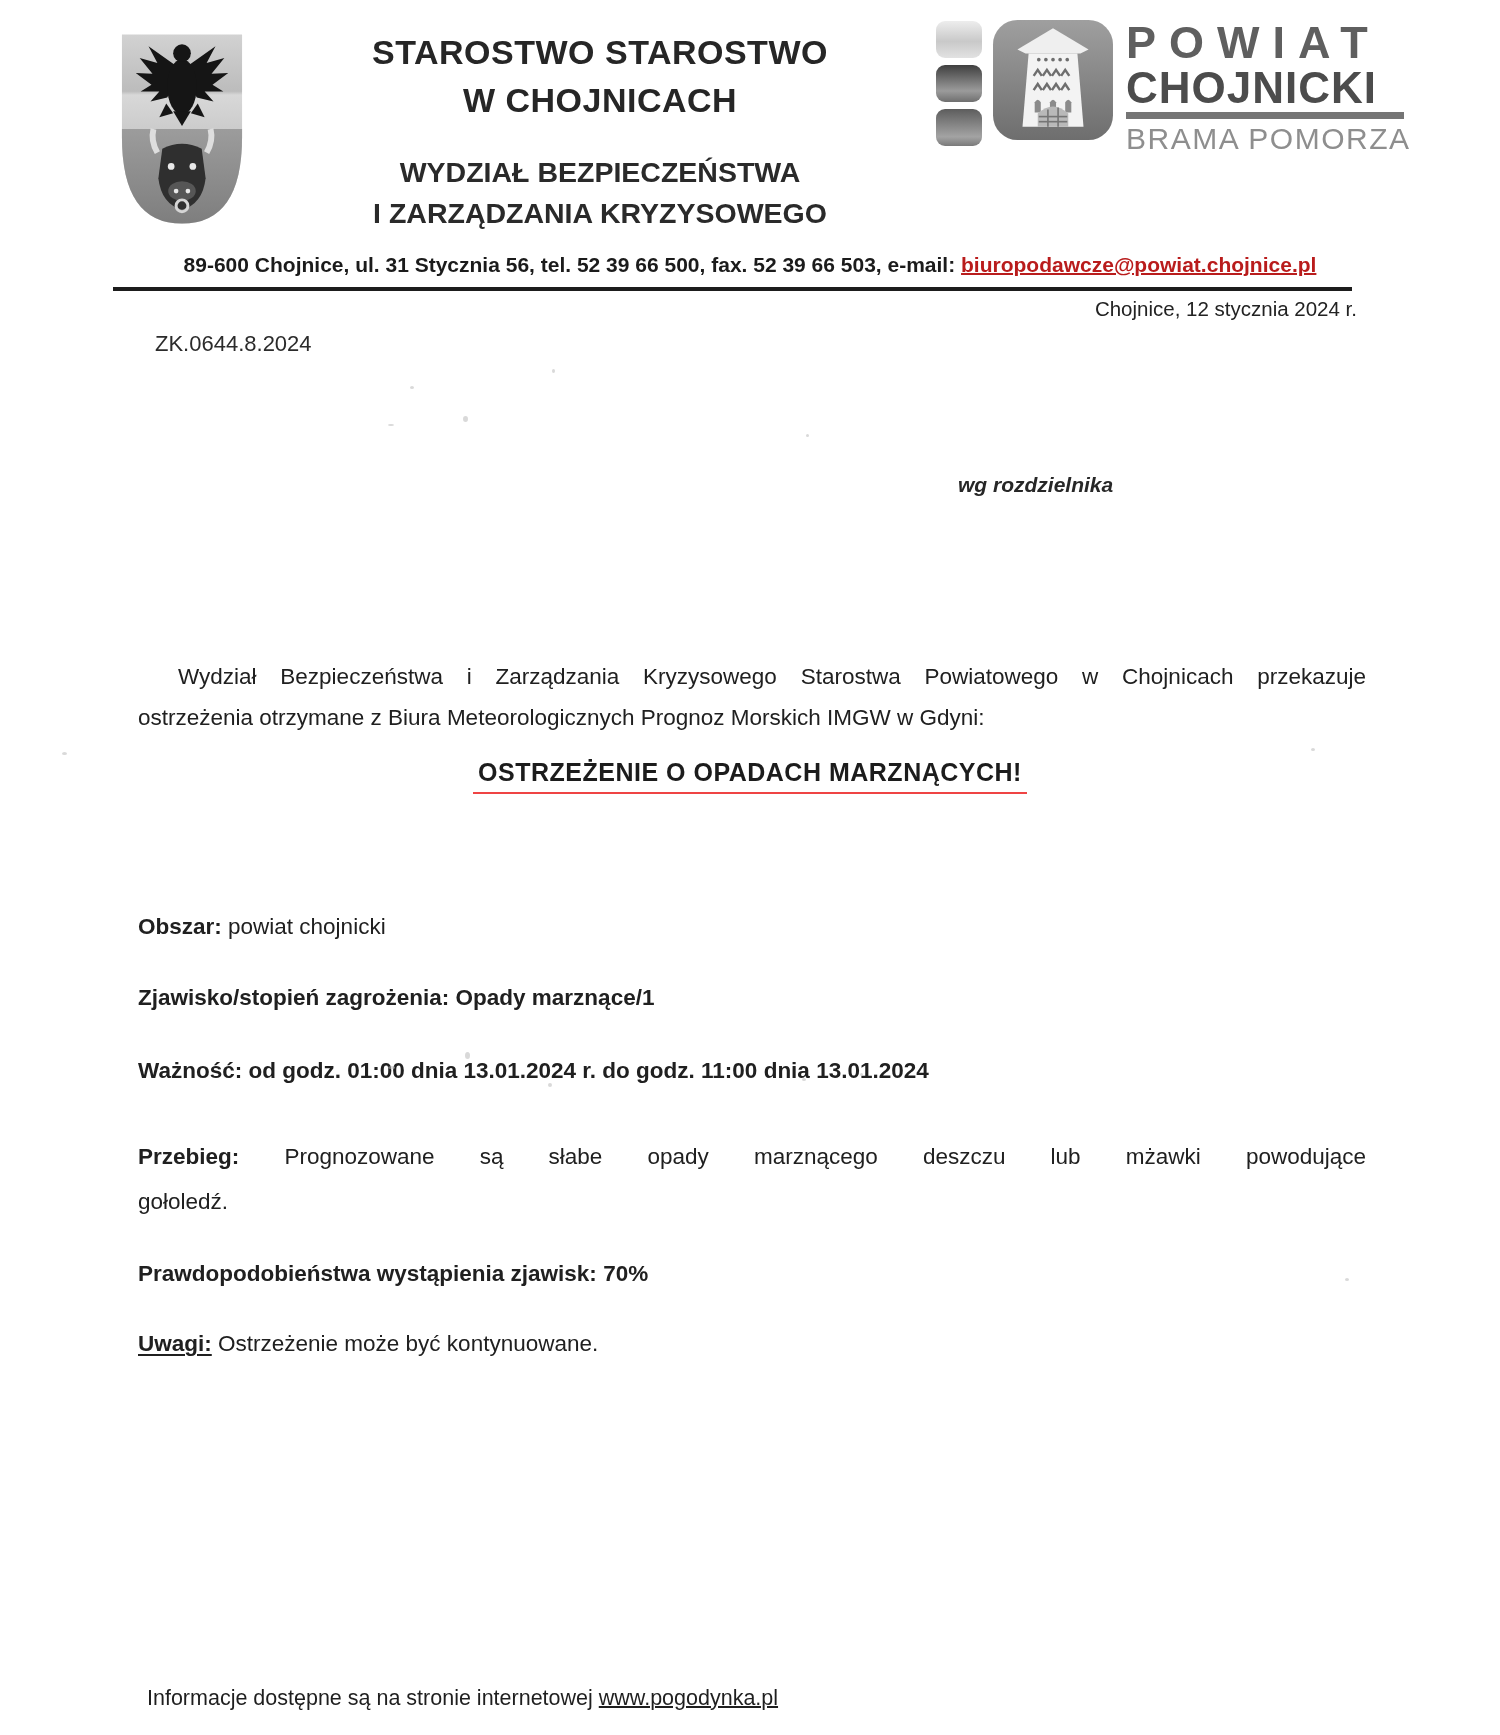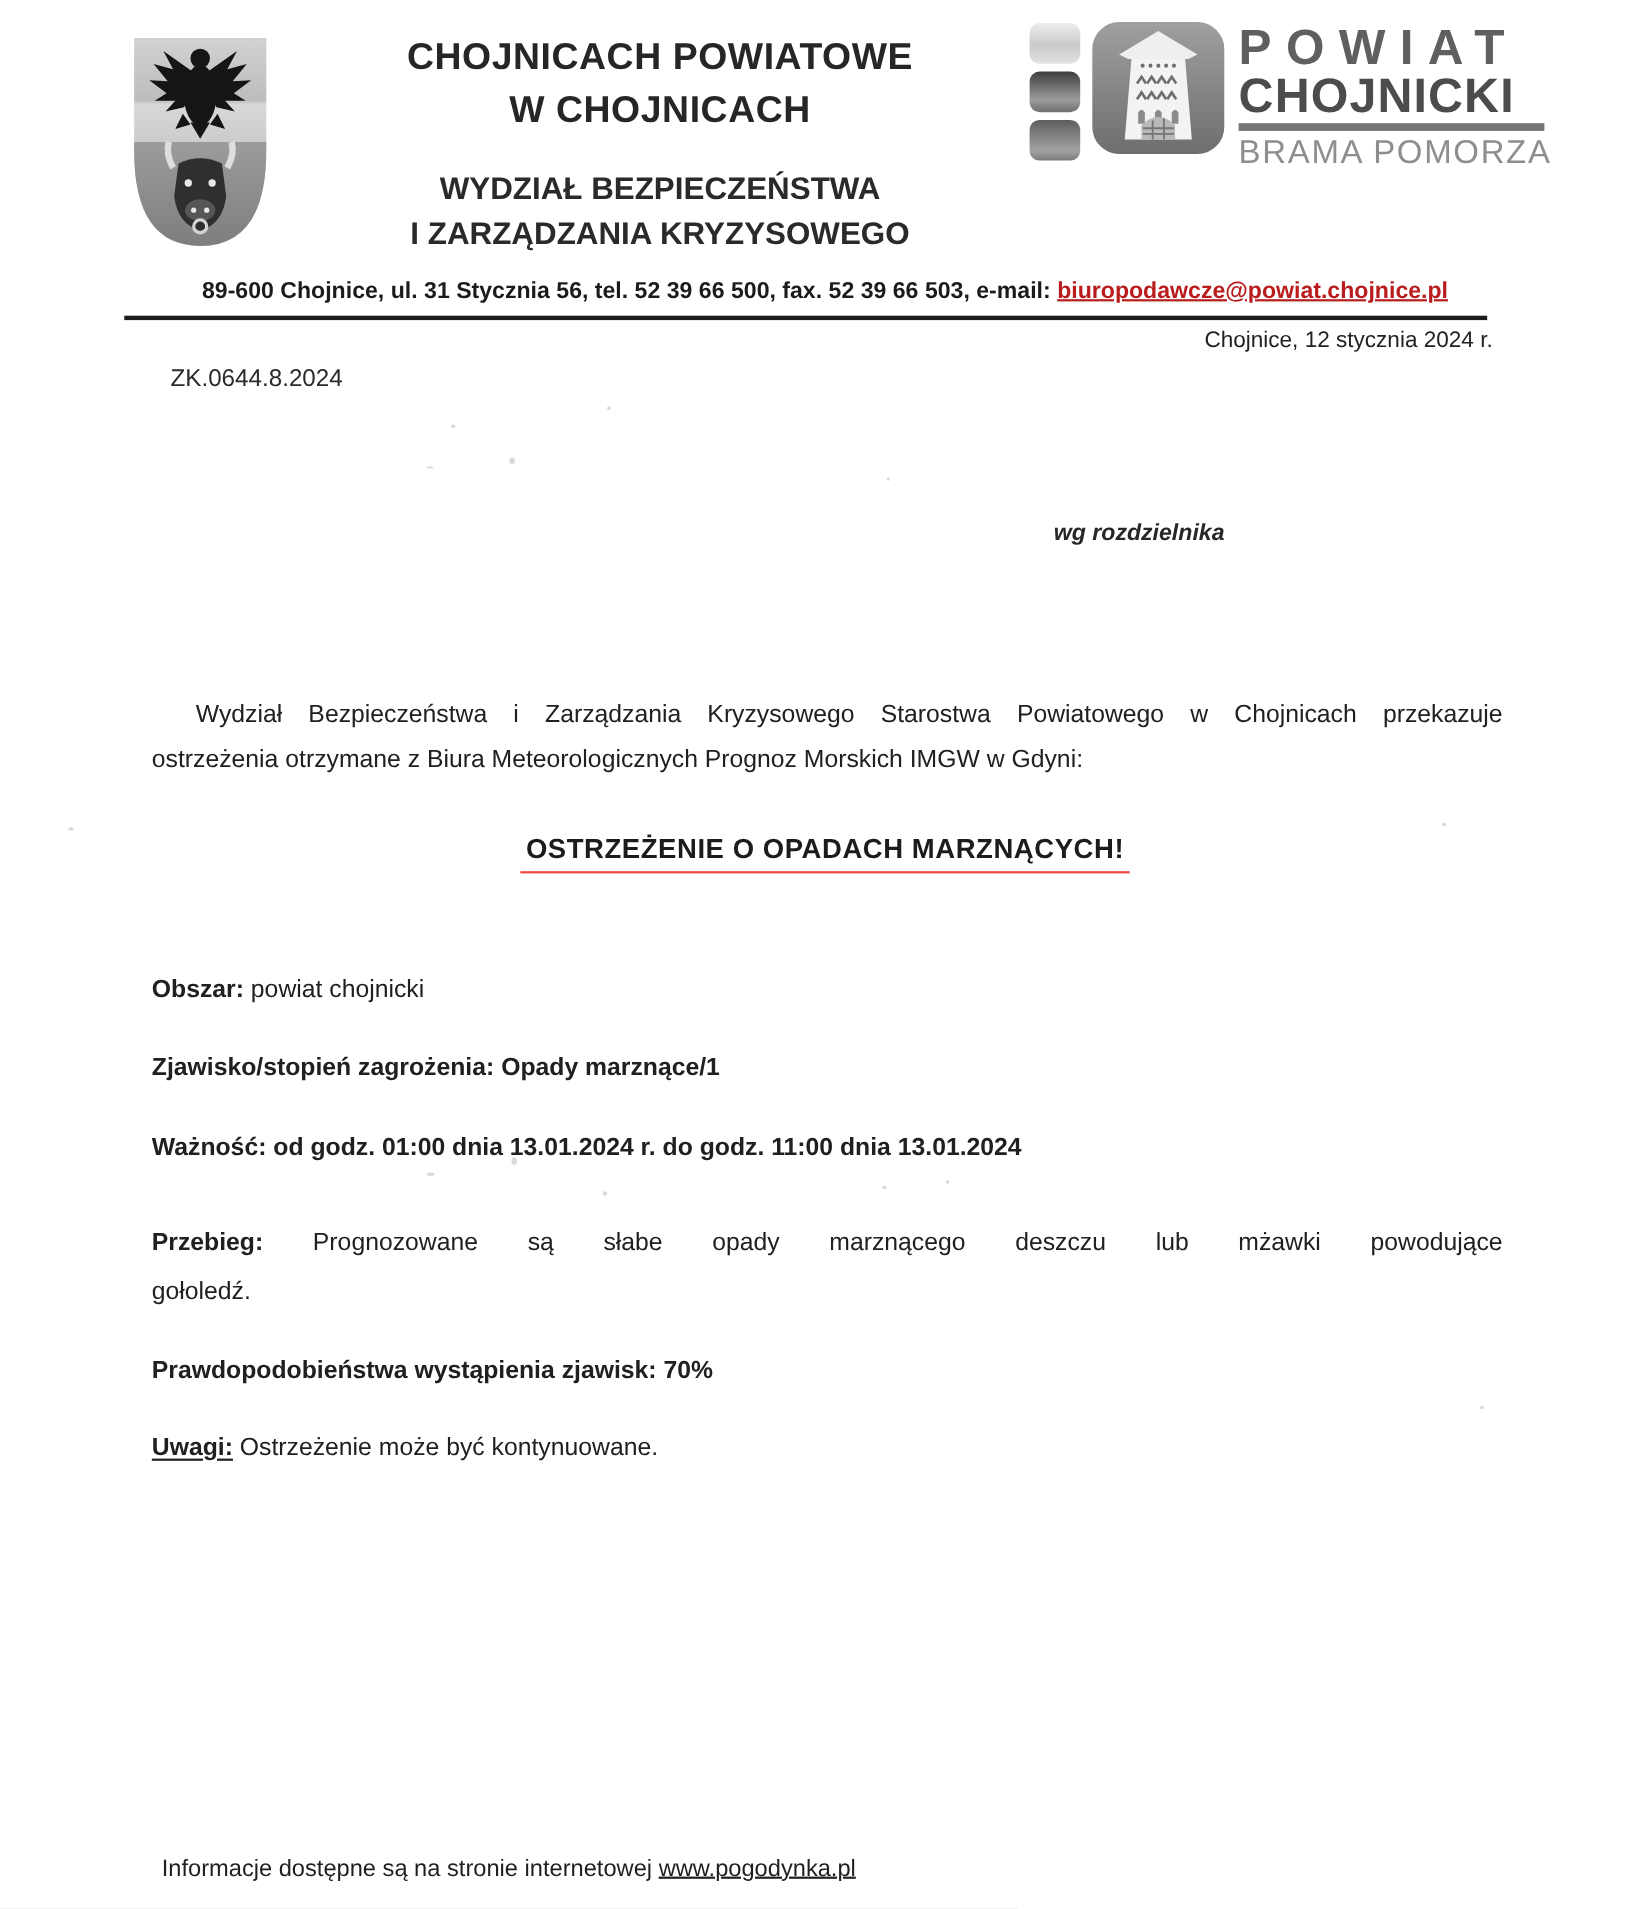--- a/index.html
+++ b/index.html
@@ -33,21 +33,21 @@
   .addr { position:absolute; top:253px; left:0; width:100%; text-align:center;
           font-size:21px; font-weight:700; color:#1b1b1b; }
   .addr a { color:#b91c1c; text-decoration:underline; text-decoration-thickness:2px; }
   .head-rule { position:absolute; top:287px; left:113px; width:1239px; height:4px; background:#1d1d1d; }
 
   .date-line { position:absolute; top:297px; right:143px; font-size:20.5px; color:#222; }
   .ref-line  { position:absolute; top:331px; left:155px; font-size:22px; color:#2b2b2b; }
   .distribution { position:absolute; top:473px; left:958px; font-size:21px; font-weight:700; font-style:italic; color:#272727; }
 
   
-  .bodytext { font-size:22.5px; color:#202020; }
+  .bodytext { font-size:22.5px; color:#202020;margin-top:28px; }
   .intro { position:absolute; top:628px; left:138px; width:1228px; line-height:41px; }
   .jline { text-align:justify; text-align-last:justify; }
   .indent { text-indent:40px; }
 
   .warn-title-wrap { position:absolute; top:758px; left:0; width:100%; text-align:center; }
   .warn-title { display:inline-block; font-size:25px; font-weight:700; letter-spacing:0.5px;
                 border-bottom:2px solid #ef4444; padding:0 5px 5px 5px; color:#1c1c1c; }
 
   .field { position:absolute; left:138px; width:1228px; }
   .f-area   { top:886px; }
@@ -102,21 +102,21 @@
       <circle cx="54" cy="138" r="3.4" fill="#e8e8e8"></circle>
       <circle cx="76" cy="138" r="3.4" fill="#e8e8e8"></circle>
       <ellipse cx="65" cy="163" rx="14" ry="10" fill="#565656"></ellipse>
       <circle cx="59" cy="163" r="2.4" fill="#e8e8e8"></circle>
       <circle cx="71" cy="163" r="2.4" fill="#e8e8e8"></circle>
       <circle cx="65" cy="178" r="6" stroke="#d5d5d5" stroke-width="3" fill="none"></circle>
     </g>
   </svg>
 
   <div class="head-center">
-    <div class="office-line">CHOJNICACH POWIATOWE</div>
+    <div class="office-line">STAROSTWO STAROSTWO</div>
     <div class="office-line">W CHOJNICACH</div>
     <div class="dept-block">
       <div class="dept-line">WYDZIAŁ BEZPIECZEŃSTWA</div>
       <div class="dept-line">I ZARZĄDZANIA KRYZYSOWEGO</div>
     </div>
   </div>
 
   <div class="logo">
     <div class="logo-squares">
       <div class="logo-sq sq1"></div>

